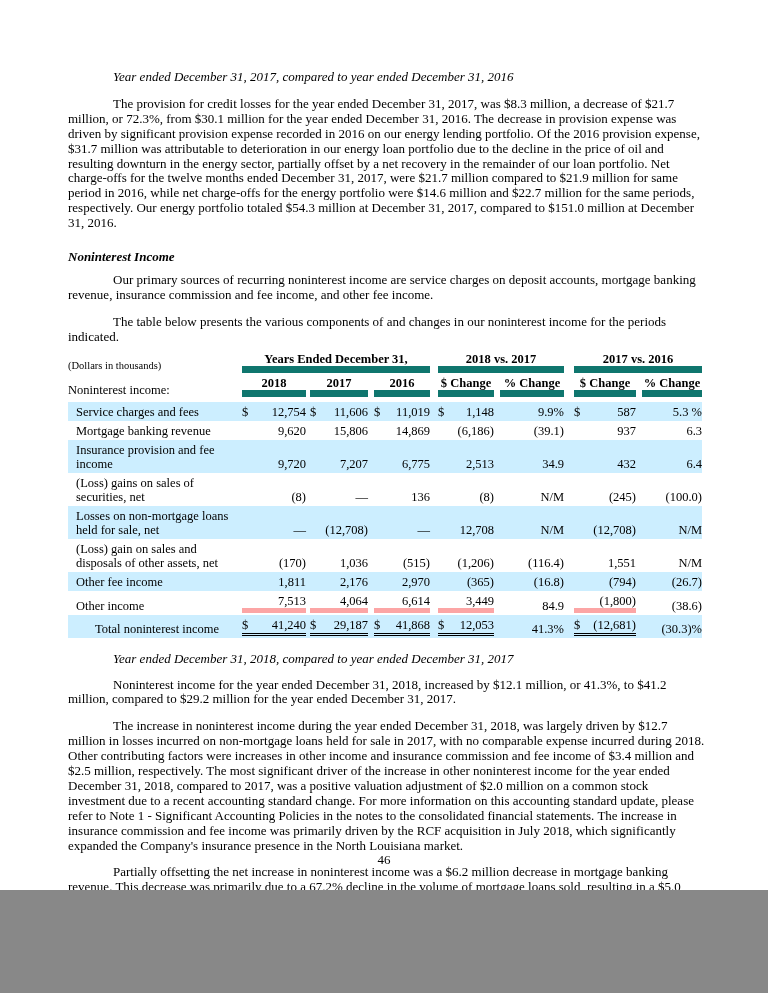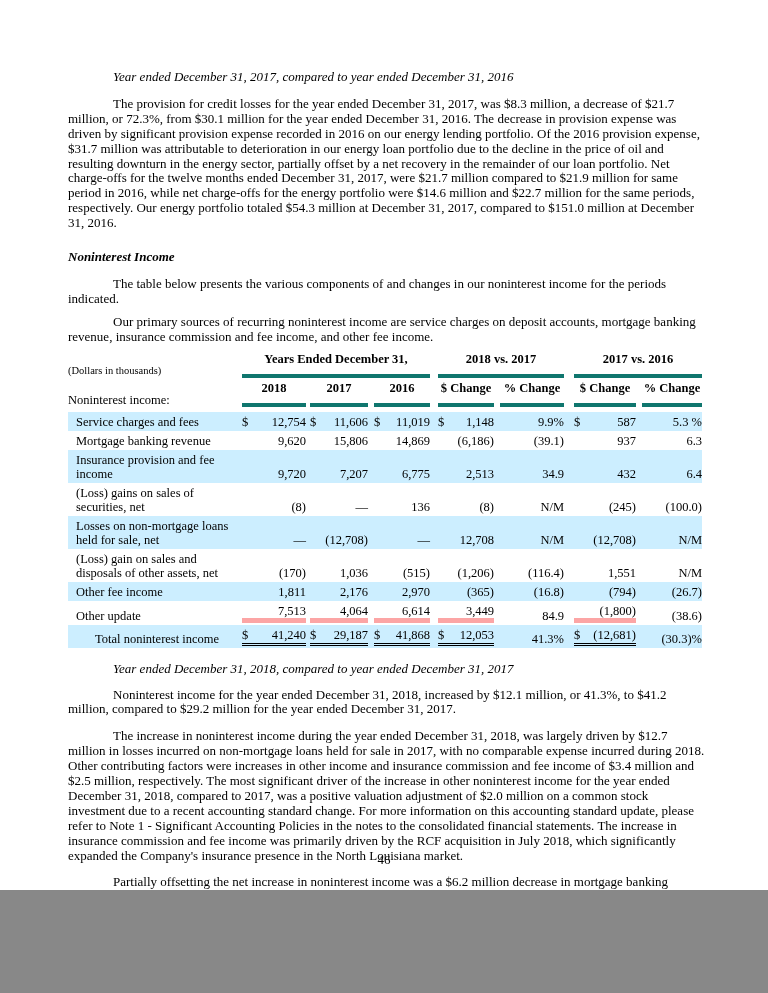--- a/index.html
+++ b/index.html
@@ -18,21 +18,21 @@
 
   
   table.fintab { border-collapse: collapse; table-layout: fixed; width: 634px;
                  font-size: 12.5px; line-height: 14px; margin-top: 7px; }
   .fintab th, .fintab td { vertical-align: bottom; font-weight: normal; text-align: left; padding: 0; }
   .fintab .c2 { padding-left: 0; }  .fintab .c3 { padding-left: 4px; }
   .fintab .c4 { padding-left: 6px; } .fintab .c5 { padding-left: 8px; }
   .fintab .c6 { padding-left: 6px; } .fintab .c7 { padding-left: 10px; }
   .fintab .c8 { padding-left: 6px; }
   .fintab .note { font-size: 10.5px; }
-  .gin, .hin { font-weight: bold; text-align: center; border-bottom: 4px solid #0f766e; padding-bottom: 8px; }
+  .gin, .hin { font-weight: bold; text-align: center; border-bottom: 7px solid #0f766e; padding-bottom: 0; }
   .hin { margin-top: 3px; }
   .fintab tbody tr.hl { background: var(--hl); }
   .fintab tbody td { padding-top: 3px; padding-bottom: 2px; }
   .lblcell { padding-left: 8px !important; }
   .totlbl { padding-left: 27px !important; }
   .mc { display: flex; justify-content: space-between; align-items: flex-end; }
   .pc { text-align: right; }
   .u1 { border-bottom: 5px solid #fca5a5; }         
   .u2 { border-bottom: 3px double #000; padding-bottom: 1px; } 
   .sp2 td { height: 2px; padding: 0; }
@@ -43,23 +43,23 @@
 <body>
 
 <div class="page body-text">
 
   <div class="h-italic">Year ended December 31, 2017, compared to year ended December 31, 2016</div>
 
   <p class="para">The provision for credit losses for the year ended December 31, 2017, was $8.3 million, a decrease of $21.7 million, or 72.3%, from $30.1 million for the year ended December 31, 2016. The decrease in provision expense was driven by significant provision expense recorded in 2016 on our energy lending portfolio. Of the 2016 provision expense, $31.7 million was attributable to deterioration in our energy loan portfolio due to the decline in the price of oil and resulting downturn in the energy sector, partially offset by a net recovery in the remainder of our loan portfolio. Net charge-offs for the twelve months ended December 31, 2017, were $21.7 million compared to $21.9 million for same period in 2016, while net charge-offs for the energy portfolio were $14.6 million and $22.7 million for the same periods, respectively. Our energy portfolio totaled $54.3 million at December 31, 2017, compared to $151.0 million at December 31, 2016.</p>
 
   <div class="h-bolditalic">Noninterest Income</div>
 
+  <p class="para mt8">Our primary sources of recurring noninterest income are service charges on deposit accounts, mortgage banking revenue, insurance commission and fee income, and other fee income.</p>
+
   <p class="para">The table below presents the various components of and changes in our noninterest income for the periods indicated.</p>
-
-  <p class="para mt8">Our primary sources of recurring noninterest income are service charges on deposit accounts, mortgage banking revenue, insurance commission and fee income, and other fee income.</p>
 
   <table class="fintab">
     <colgroup>
       <col style="width:174px">
         <col style="width:64px">
         <col style="width:62px">
         <col style="width:62px">
       <col style="width:64px">
         <col style="width:70px">
         <col style="width:72px">
@@ -382,21 +382,21 @@
               <span></span>
               <span>(794)</span>
             </div>
           </td>
         <td class="c8">
             <div class="pc">(26.7)</div>
           </td>
       </tr>
 
       <tr>
-        <td class="lblcell">Other update</td>
+        <td class="lblcell">Other income</td>
         <td class="c2">
             <div class="mc u1">
               <span></span>
               <span>7,513</span>
             </div>
           </td>
         <td class="c3">
             <div class="mc u1">
               <span></span>
               <span>4,064</span>

